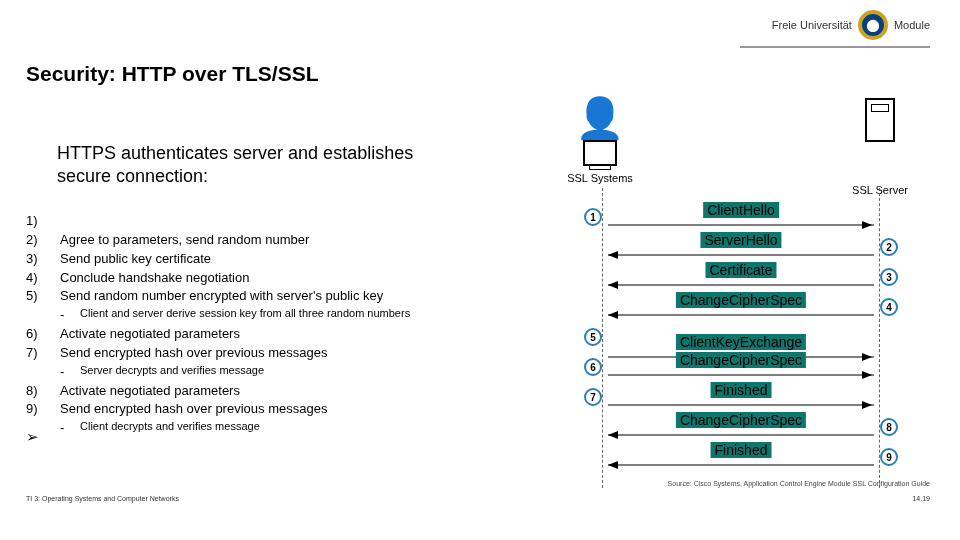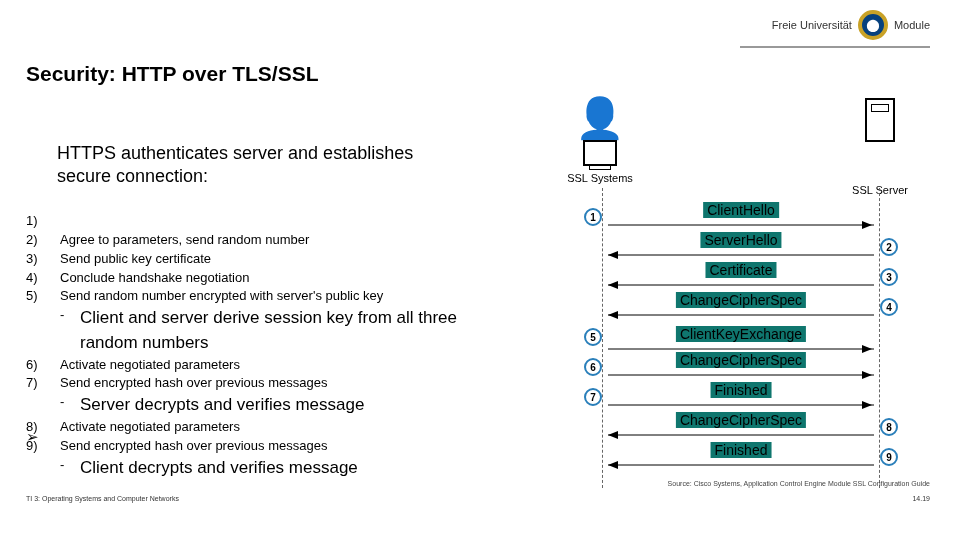--- a/index.html
+++ b/index.html
@@ -9,21 +9,21 @@
   .logo-text { font-size: 11px; color: #333; }
   .logo-seal { width: 30px; height: 30px; border-radius: 50%; background:#06417e; border:4px solid #c9a227; display:flex; align-items:center; justify-content:center; color:#fff; font-size:12px; }
   .logo-underline { position:absolute; top:46px; right:30px; width:190px; height:2px; background:#999; }
   .title { position: absolute; top:62px; left:26px; font-size:21px; font-weight:bold; }
   .subheading { position:absolute; top:142px; left:26px; font-size:18px; line-height:1.3; width:400px;margin-left:31px; }
   .steps { position:absolute; top:212px; left:26px; width:470px; font-size:13px; line-height:1.45; }
   .steps .row { display:flex; }
   .steps .num { width:34px; flex:0 0 34px; }
   .steps .sub { display:flex; padding-left:34px; }
   .steps .dash { width:20px; flex:0 0 20px; }
-  .steps .subtxt { font-size:17px; }
+  .steps .subtxt { font-size:11px; }
   .final { position:absolute; top:428px; left:26px; width:470px; font-size:15px; display:flex; }
   .final .arrow { width:34px; flex:0 0 34px; font-family: "Segoe UI Symbol", Arial; }
   .diagram { position:absolute; top:98px; left:520px; width:420px; height:400px; }
   .client-fig { position:absolute; top:0; left:40px; width:80px; text-align:center; }
   .server-fig { position:absolute; top:0; right:20px; width:80px; text-align:center; }
   .person { font-size:40px; line-height:1; }
   .server-box { width:30px; height:44px; border:2px solid #000; margin:0 auto; position:relative; }
   .server-box::before { content:""; position:absolute; top:4px; left:4px; right:4px; height:6px; border:1px solid #000; }
   .computer { width:34px; height:26px; border:2px solid #000; margin:2px auto 0; position:relative; }
   .computer::after { content:""; position:absolute; bottom:-6px; left:50%; transform:translateX(-50%); width:20px; height:4px; border:1px solid #000; }
@@ -152,21 +152,21 @@
 
     <div class="msg" style="top:208px">
       <span class="txt">ChangeCipherSpec</span>
       <svg>
           <line x1="0" y1="9" x2="100%" y2="9" stroke="#000" stroke-width="1"></line>
           <polygon points="10,5 0,9 10,13" fill="#000"></polygon>
         </svg>
     </div>
     <div class="circ r" style="top:200px">4</div>
 
-    <div class="msg" style="top:242px">
+    <div class="msg" style="top:250px">
       <span class="txt">ClientKeyExchange</span>
       <svg>
           <line x1="0" y1="9" x2="100%" y2="9" stroke="#000" stroke-width="1"></line>
           <polygon points="260,5 270,9 260,13" fill="#000" transform="translate(-6,0)"></polygon>
         </svg>
     </div>
     <div class="circ l" style="top:230px">5</div>
 
     <div class="msg" style="top:268px">
       <span class="txt">ChangeCipherSpec</span>

